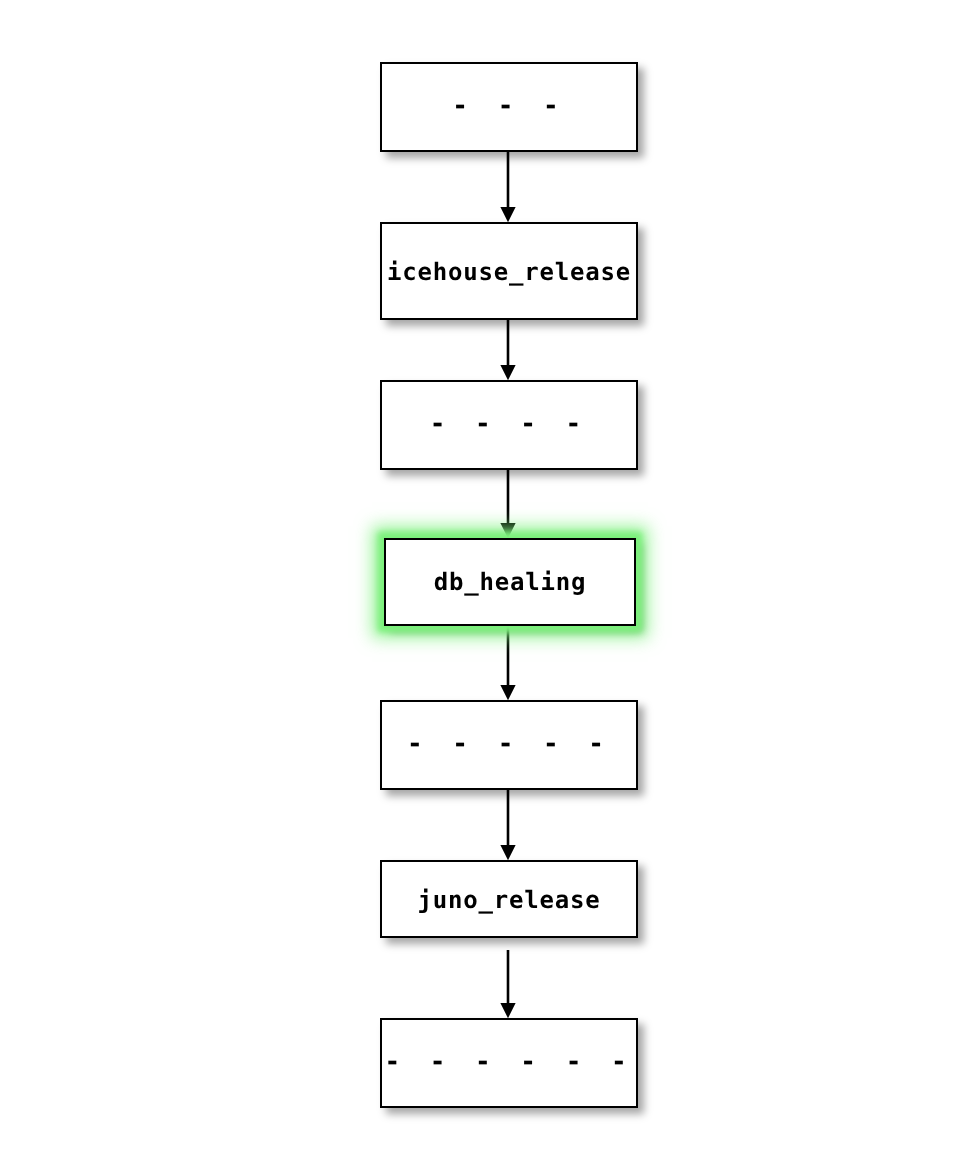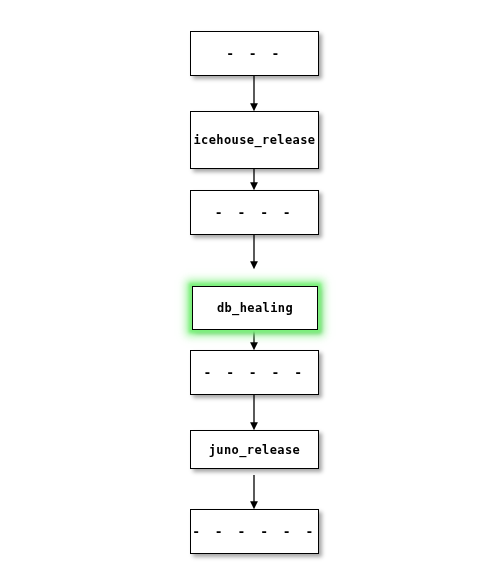--- a/index.html
+++ b/index.html
@@ -85,29 +85,29 @@
       <line x1="254" y1="313" x2="254" y2="343" stroke="#000000" stroke-width="1.3" marker-end="url(#arrowhead)"></line>
       <line x1="254" y1="395" x2="254" y2="423" stroke="#000000" stroke-width="1.3" marker-end="url(#arrowhead)"></line>
       <line x1="254" y1="475" x2="254" y2="502" stroke="#000000" stroke-width="1.3" marker-end="url(#arrowhead)"></line>
     </g>
   </svg>
 
   <div class="graph-node" style="left:190px; top:31px; width:129px; height:45px;">
     <span class="node-label ellipsis">- - -</span>
   </div>
 
-  <div class="graph-node" style="left:190px; top:111px; width:129px; height:58px;justify-content:center;">
+  <div class="graph-node" style="left:190px; top:111px; width:129px; height:49px;justify-content:center;">
     <span class="node-label">icehouse_release</span>
   </div>
 
   <div class="graph-node" style="left:190px; top:190px; width:129px; height:45px;">
     <span class="node-label ellipsis">- - - -</span>
   </div>
 
-  <div class="graph-node highlighted" style="left:192px; top:286px; width:126px; height:44px;">
+  <div class="graph-node highlighted" style="left:192px; top:269px; width:126px; height:44px;">
     <span class="node-label">db_healing</span>
   </div>
 
   <div class="graph-node" style="left:190px; top:350px; width:129px; height:45px;">
     <span class="node-label ellipsis">- - - - -</span>
   </div>
 
   <div class="graph-node" style="left:190px; top:430px; width:129px; height:39px;">
     <span class="node-label">juno_release</span>
   </div>

